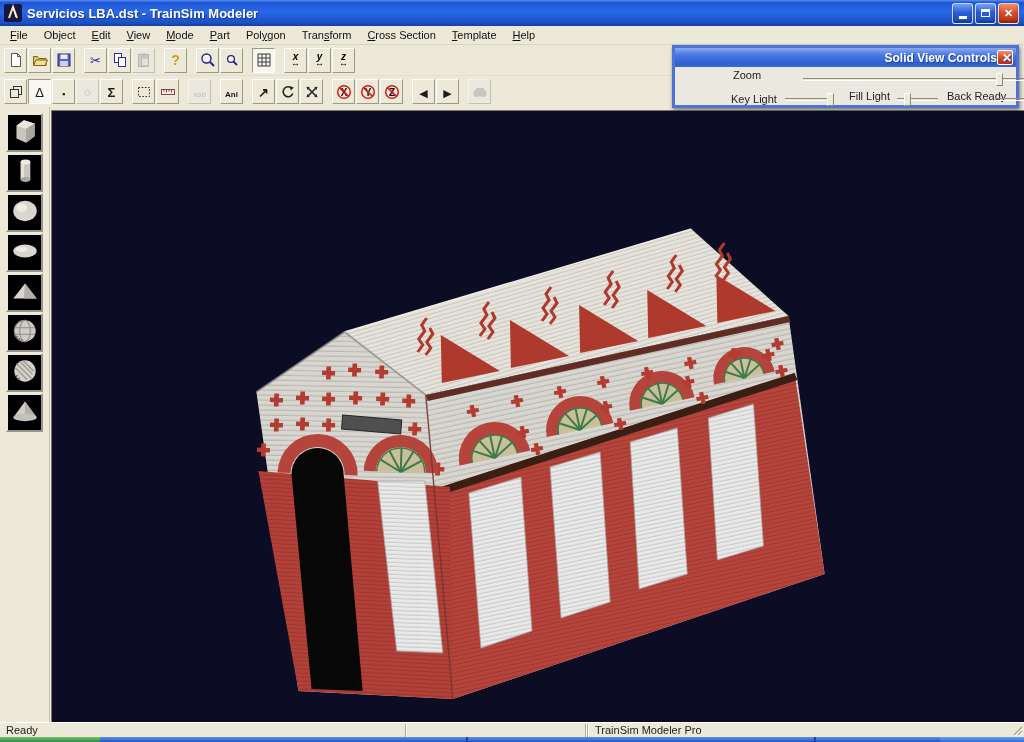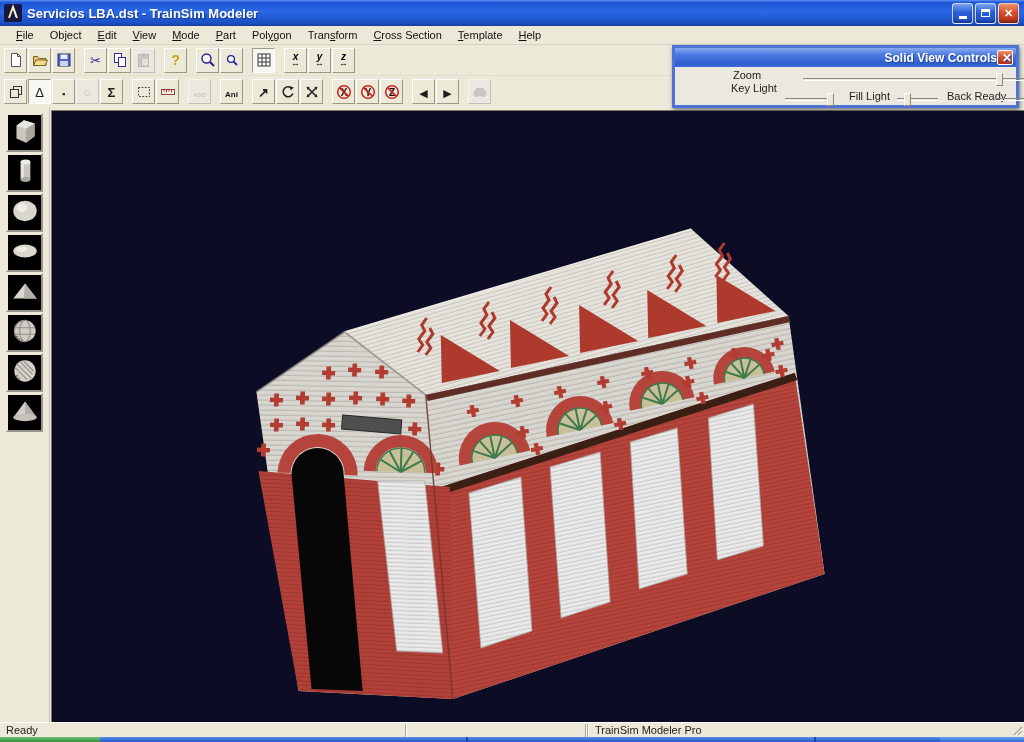--- a/index.html
+++ b/index.html
@@ -11,21 +11,21 @@
   .wtitle { color:#fff; font-size:13px; font-weight:bold; text-shadow:1px 1px 1px #1a3a8a; flex:1;
     white-space:nowrap; overflow:hidden; }
   .winbtns { display:flex; gap:2px; }
   .wbtn { width:21px; height:21px; border-radius:3px; border:1px solid rgba(255,255,255,.75);
     display:flex; align-items:center; justify-content:center; color:#fff; font-size:11px; font-weight:bold;
     background:linear-gradient(180deg,#7aa4f2,#2a5fd8 45%,#1f4fc0); box-shadow:inset 0 -2px 3px rgba(0,0,30,.35); }
   .wbtn.close { background:linear-gradient(180deg,#f0926f,#d9502d 45%,#b23014); }
   .glyph-min { width:8px; height:3px; background:#fff; margin-top:9px; }
   .glyph-max { width:9px; height:8px; border:1px solid #fff; border-top:3px solid #fff; }
   
-  .menubar { height:19px; display:flex; align-items:center; background:#ece9d8; padding-left:8px;
+  .menubar { height:19px; display:flex; align-items:center; background:#ece9d8; padding-left:2px;
     border-bottom:1px solid #d8d4c4; }
   .mitem { font-size:11px; padding:2px 8px; color:#111; }
   .mitem u { text-decoration:underline; }
   
   .tbar { height:31px; display:flex; align-items:center; background:#ece9d8; padding-left:4px; }
   .tbar1 { border-bottom:1px solid #e2dfcd; }
   .tbtn { width:23px; height:25px; margin-right:1px; background:#ece9d8; flex:none;
     border:1px solid; border-color:#fff #9d9a84 #9d9a84 #fff;
     display:flex; align-items:center; justify-content:center; overflow:hidden; }
   .tbtn.pressed { border-color:#9d9a84 #fff #fff #9d9a84; background:#f7f6f1; }
@@ -538,21 +538,21 @@
     <span>Solid View Controls</span>
     <div class="pclose">
         <span>✕</span>
       </div>
   </div>
   <div class="pbody" id="pbody">
       <span class="slabel" style="left: 12px; top: 2px;">Zoom</span>
       <div class="strack" style="left: 82px; top: 11px; width: 248px;">
         <div class="sthumb" style="left: 193px;"></div>
       </div>
-      <span class="slabel" style="left: 10px; top: 15px;">Key Light</span>
+      <span class="slabel" style="left: 10px; top: 26px;">Key Light</span>
       <div class="strack" style="left: 64px; top: 31px; width: 47px;">
         <div class="sthumb" style="left: 42px;"></div>
       </div>
       <span class="slabel" style="left: 128px; top: 23px;">Fill Light</span>
       <div class="strack" style="left: 176px; top: 31px; width: 41px;">
         <div class="sthumb" style="left: 7px;"></div>
       </div>
       <span class="slabel" style="left: 226px; top: 23px;">Back Ready</span>
       <div class="strack" style="left: 274px; top: 31px; width: 57px;">
         <div class="sthumb" style="left: 50px;"></div>

